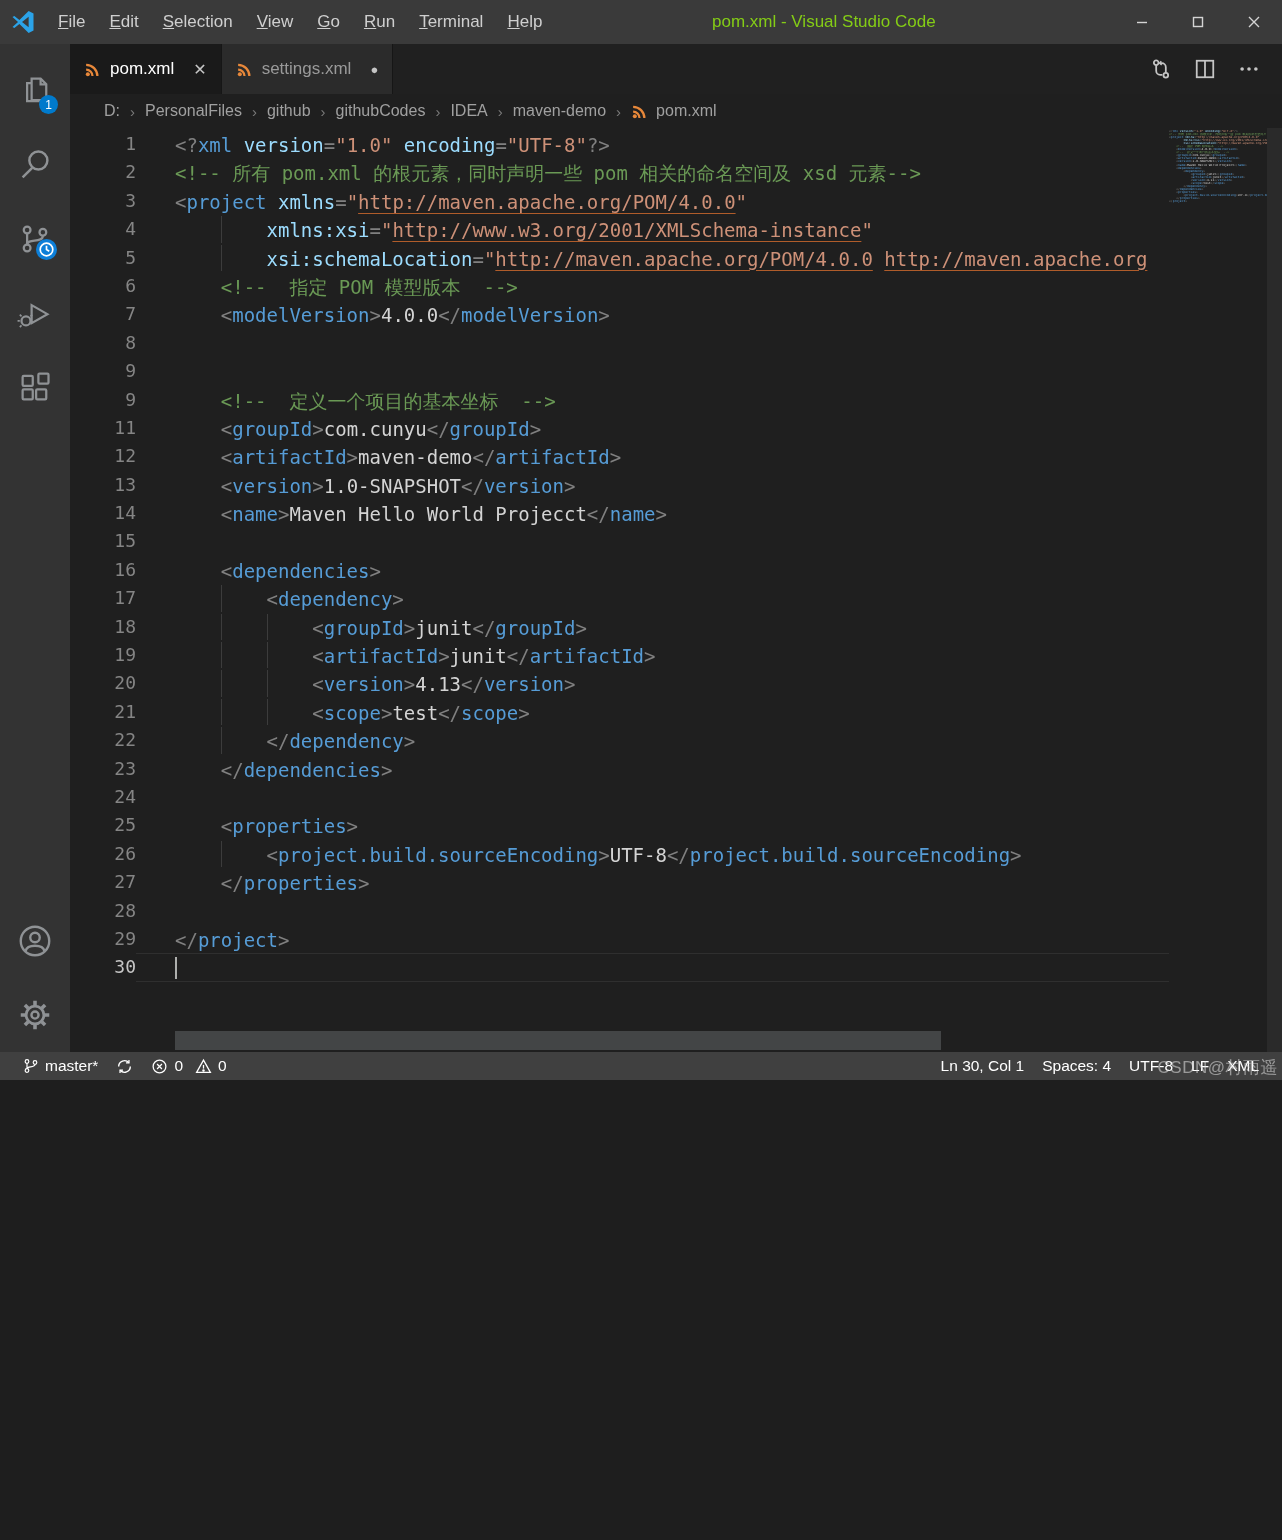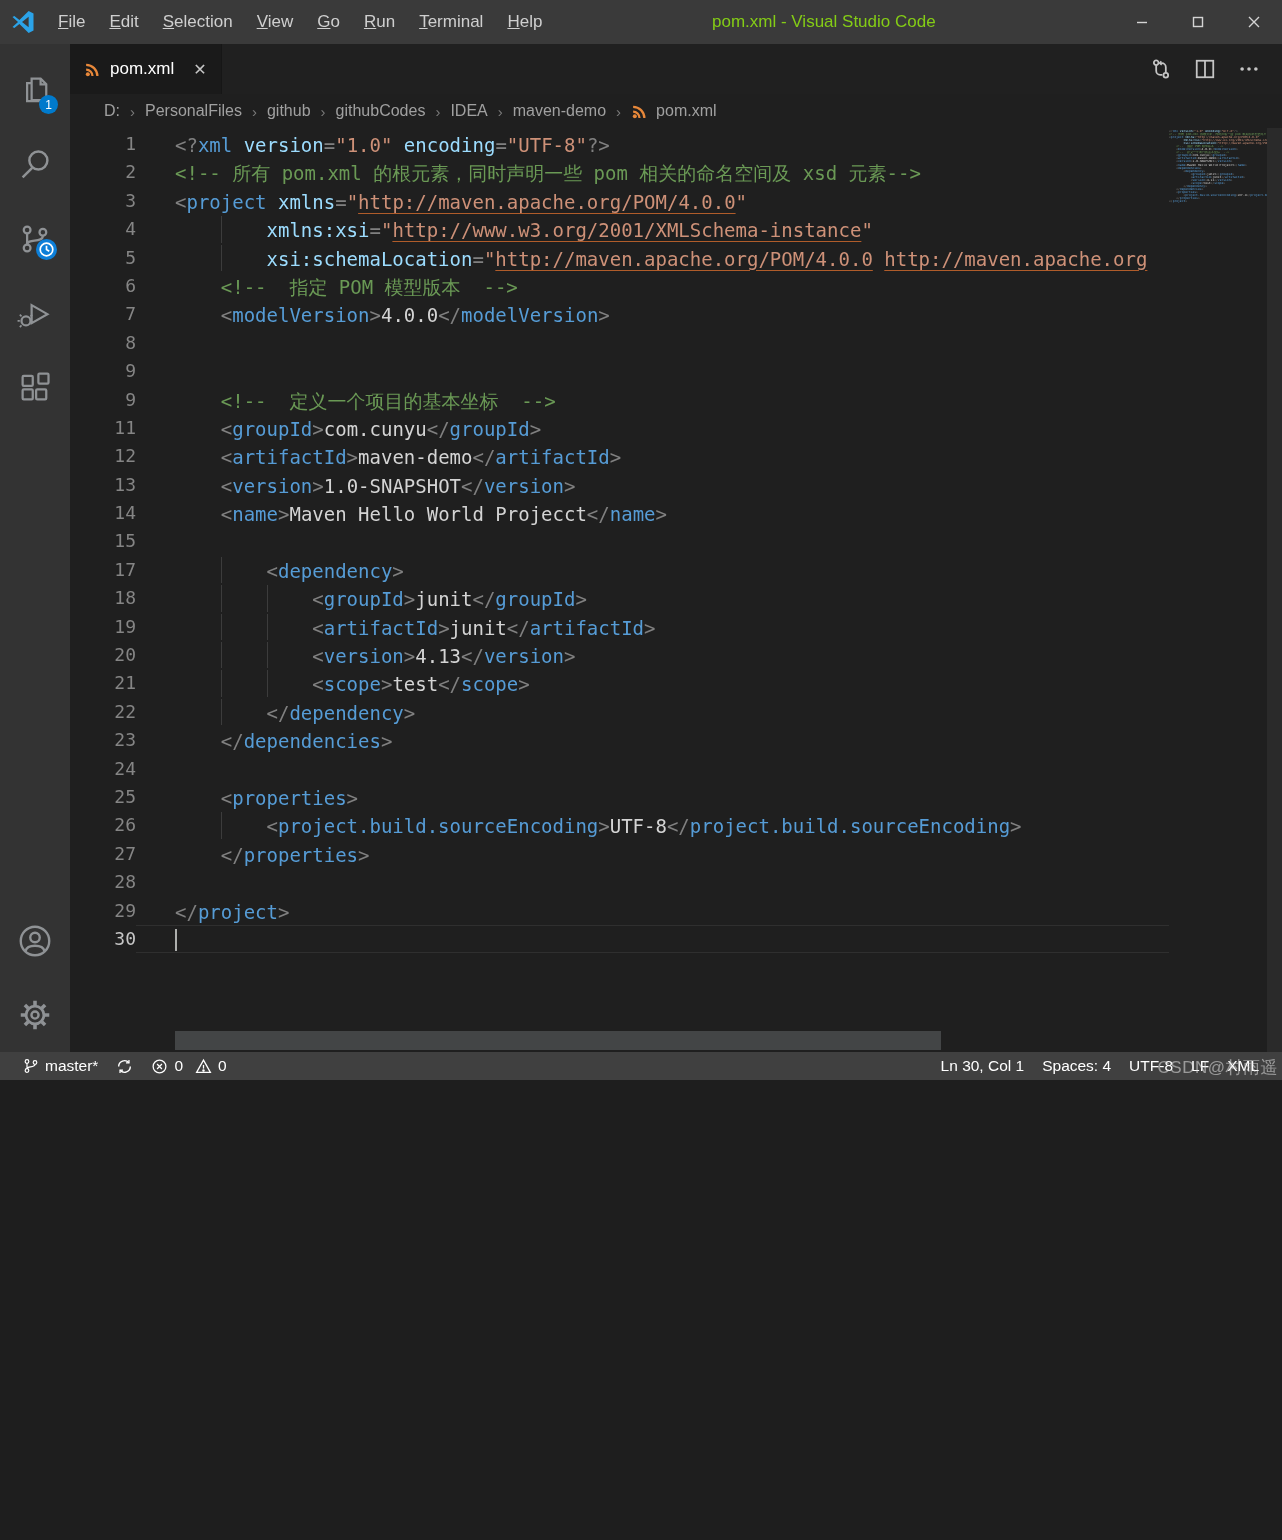--- a/index.html
+++ b/index.html
@@ -198,20 +198,30 @@
         <div class="tabs" id="tabs">
             <div class="tab active">
               <span>
                 <svg width="17" height="17" viewBox="0 0 16 16">
                   <circle cx="3.6" cy="12.4" r="1.9" fill="#e8883a"></circle>
                   <path d="M2 8.2 a6 6 0 0 1 6 6 M2 3.6 a10.6 10.6 0 0 1 10.6 10.6" fill="none" stroke="#e8883a" stroke-width="2.1"></path>
                 </svg>
               </span>
               <span>pom.xml</span>
               <span class="close">✕</span>
+            </div>
+            <div class="tab inactive">
+              <span>
+                <svg width="17" height="17" viewBox="0 0 16 16">
+                  <circle cx="3.6" cy="12.4" r="1.9" fill="#e8883a"></circle>
+                  <path d="M2 8.2 a6 6 0 0 1 6 6 M2 3.6 a10.6 10.6 0 0 1 10.6 10.6" fill="none" stroke="#e8883a" stroke-width="2.1"></path>
+                </svg>
+              </span>
+              <span>settings.xml</span>
+              <span class="dot">●</span>
             </div>
           </div>
         <div class="editor-actions" id="editoractions">
             <span>
               <svg width="22" height="22" viewBox="0 0 16 16" fill="none" stroke="#c5c5c5" stroke-width="1.3">
                 <circle cx="4.5" cy="3.5" r="1.7"></circle>
                 <circle cx="11.5" cy="12.5" r="1.7"></circle>
                 <path d="M4.5 5.2 v4 a3 3 0 0 0 3 3 h1.5"></path>
                 <path d="M11.5 10.8 v-4 a3 3 0 0 0 -3 -3 h-1.5"></path>
                 <path d="M8.2 2.3 7 3.8 8.5 5" stroke-width="1.1"></path>
@@ -265,20 +275,21 @@
             <div class="line"><span class="ln">6</span><span class="lc"><span class="tk-x">    </span><span class="tk-c">&lt;!--  指定 POM 模型版本  --&gt;</span></span></div>
             <div class="line"><span class="ln">7</span><span class="lc"><span class="tk-x">    </span><span class="tk-p">&lt;</span><span class="tk-t">modelVersion</span><span class="tk-p">&gt;</span><span class="tk-x">4.0.0</span><span class="tk-p">&lt;/</span><span class="tk-t">modelVersion</span><span class="tk-p">&gt;</span></span></div>
             <div class="line"><span class="ln">8</span><span class="lc"></span></div>
             <div class="line"><span class="ln">9</span><span class="lc"></span></div>
             <div class="line"><span class="ln">9</span><span class="lc"><span class="tk-x">    </span><span class="tk-c">&lt;!--  定义一个项目的基本坐标  --&gt;</span></span></div>
             <div class="line"><span class="ln">11</span><span class="lc"><span class="tk-x">    </span><span class="tk-p">&lt;</span><span class="tk-t">groupId</span><span class="tk-p">&gt;</span><span class="tk-x">com.cunyu</span><span class="tk-p">&lt;/</span><span class="tk-t">groupId</span><span class="tk-p">&gt;</span></span></div>
             <div class="line"><span class="ln">12</span><span class="lc"><span class="tk-x">    </span><span class="tk-p">&lt;</span><span class="tk-t">artifactId</span><span class="tk-p">&gt;</span><span class="tk-x">maven-demo</span><span class="tk-p">&lt;/</span><span class="tk-t">artifactId</span><span class="tk-p">&gt;</span></span></div>
             <div class="line"><span class="ln">13</span><span class="lc"><span class="tk-x">    </span><span class="tk-p">&lt;</span><span class="tk-t">version</span><span class="tk-p">&gt;</span><span class="tk-x">1.0-SNAPSHOT</span><span class="tk-p">&lt;/</span><span class="tk-t">version</span><span class="tk-p">&gt;</span></span></div>
             <div class="line"><span class="ln">14</span><span class="lc"><span class="tk-x">    </span><span class="tk-p">&lt;</span><span class="tk-t">name</span><span class="tk-p">&gt;</span><span class="tk-x">Maven Hello World Projecct</span><span class="tk-p">&lt;/</span><span class="tk-t">name</span><span class="tk-p">&gt;</span></span></div>
             <div class="line"><span class="ln">15</span><span class="lc"></span></div>
+            <div class="line"><span class="ln">16</span><span class="lc"><span class="tk-x">    </span><span class="tk-p">&lt;</span><span class="tk-t">dependencies</span><span class="tk-p">&gt;</span></span></div>
             <div class="line"><span class="ln">17</span><span class="lc"><i class="guide" style="left: calc(4ch + 39px);"></i><span class="tk-x">        </span><span class="tk-p">&lt;</span><span class="tk-t">dependency</span><span class="tk-p">&gt;</span></span></div>
             <div class="line"><span class="ln">18</span><span class="lc"><i class="guide" style="left: calc(4ch + 39px);"></i><i class="guide" style="left: calc(8ch + 39px);"></i><span class="tk-x">            </span><span class="tk-p">&lt;</span><span class="tk-t">groupId</span><span class="tk-p">&gt;</span><span class="tk-x">junit</span><span class="tk-p">&lt;/</span><span class="tk-t">groupId</span><span class="tk-p">&gt;</span></span></div>
             <div class="line"><span class="ln">19</span><span class="lc"><i class="guide" style="left: calc(4ch + 39px);"></i><i class="guide" style="left: calc(8ch + 39px);"></i><span class="tk-x">            </span><span class="tk-p">&lt;</span><span class="tk-t">artifactId</span><span class="tk-p">&gt;</span><span class="tk-x">junit</span><span class="tk-p">&lt;/</span><span class="tk-t">artifactId</span><span class="tk-p">&gt;</span></span></div>
             <div class="line"><span class="ln">20</span><span class="lc"><i class="guide" style="left: calc(4ch + 39px);"></i><i class="guide" style="left: calc(8ch + 39px);"></i><span class="tk-x">            </span><span class="tk-p">&lt;</span><span class="tk-t">version</span><span class="tk-p">&gt;</span><span class="tk-x">4.13</span><span class="tk-p">&lt;/</span><span class="tk-t">version</span><span class="tk-p">&gt;</span></span></div>
             <div class="line"><span class="ln">21</span><span class="lc"><i class="guide" style="left: calc(4ch + 39px);"></i><i class="guide" style="left: calc(8ch + 39px);"></i><span class="tk-x">            </span><span class="tk-p">&lt;</span><span class="tk-t">scope</span><span class="tk-p">&gt;</span><span class="tk-x">test</span><span class="tk-p">&lt;/</span><span class="tk-t">scope</span><span class="tk-p">&gt;</span></span></div>
             <div class="line"><span class="ln">22</span><span class="lc"><i class="guide" style="left: calc(4ch + 39px);"></i><span class="tk-x">        </span><span class="tk-p">&lt;/</span><span class="tk-t">dependency</span><span class="tk-p">&gt;</span></span></div>
             <div class="line"><span class="ln">23</span><span class="lc"><span class="tk-x">    </span><span class="tk-p">&lt;/</span><span class="tk-t">dependencies</span><span class="tk-p">&gt;</span></span></div>
             <div class="line"><span class="ln">24</span><span class="lc"></span></div>
             <div class="line"><span class="ln">25</span><span class="lc"><span class="tk-x">    </span><span class="tk-p">&lt;</span><span class="tk-t">properties</span><span class="tk-p">&gt;</span></span></div>
             <div class="line"><span class="ln">26</span><span class="lc"><i class="guide" style="left: calc(4ch + 39px);"></i><span class="tk-x">        </span><span class="tk-p">&lt;</span><span class="tk-t">project.build.sourceEncoding</span><span class="tk-p">&gt;</span><span class="tk-x">UTF-8</span><span class="tk-p">&lt;/</span><span class="tk-t">project.build.sourceEncoding</span><span class="tk-p">&gt;</span></span></div>

